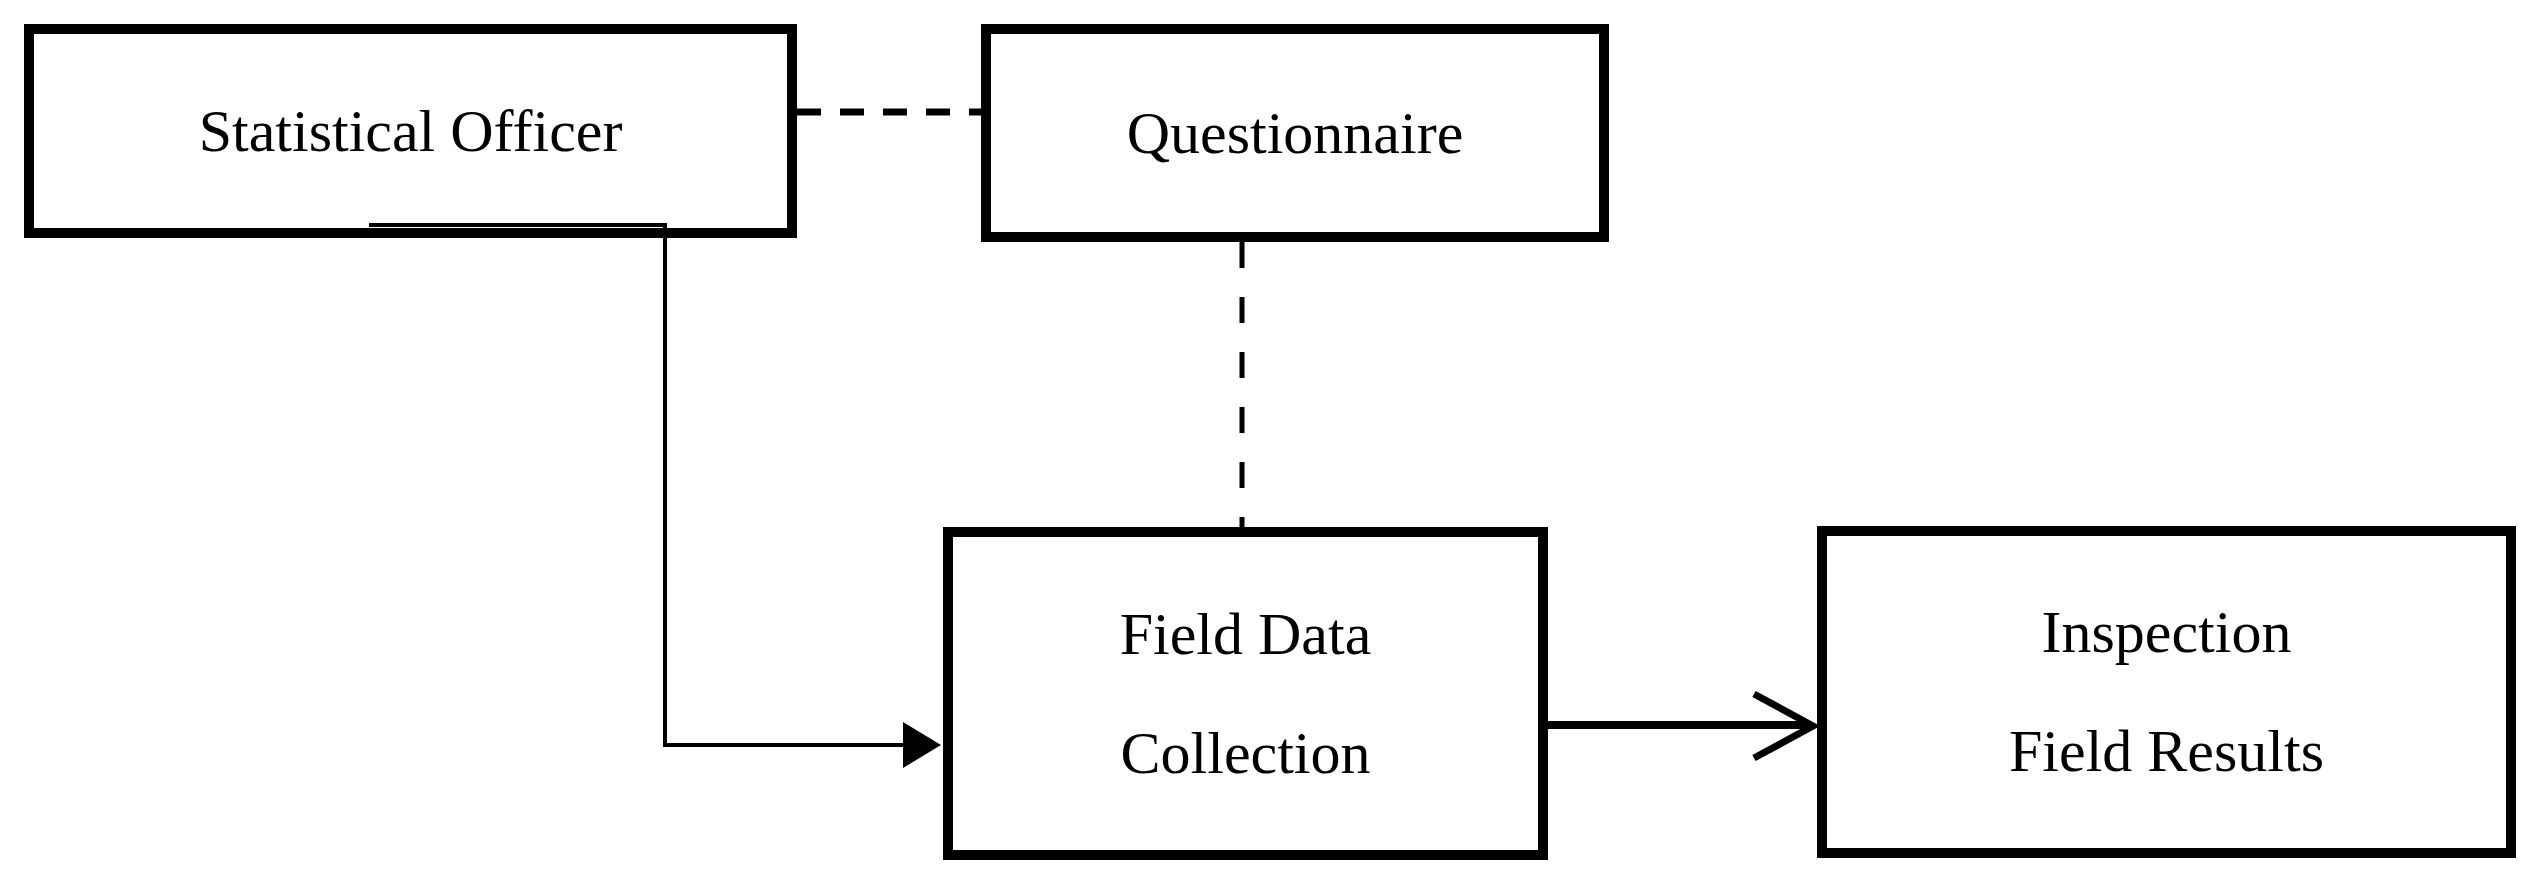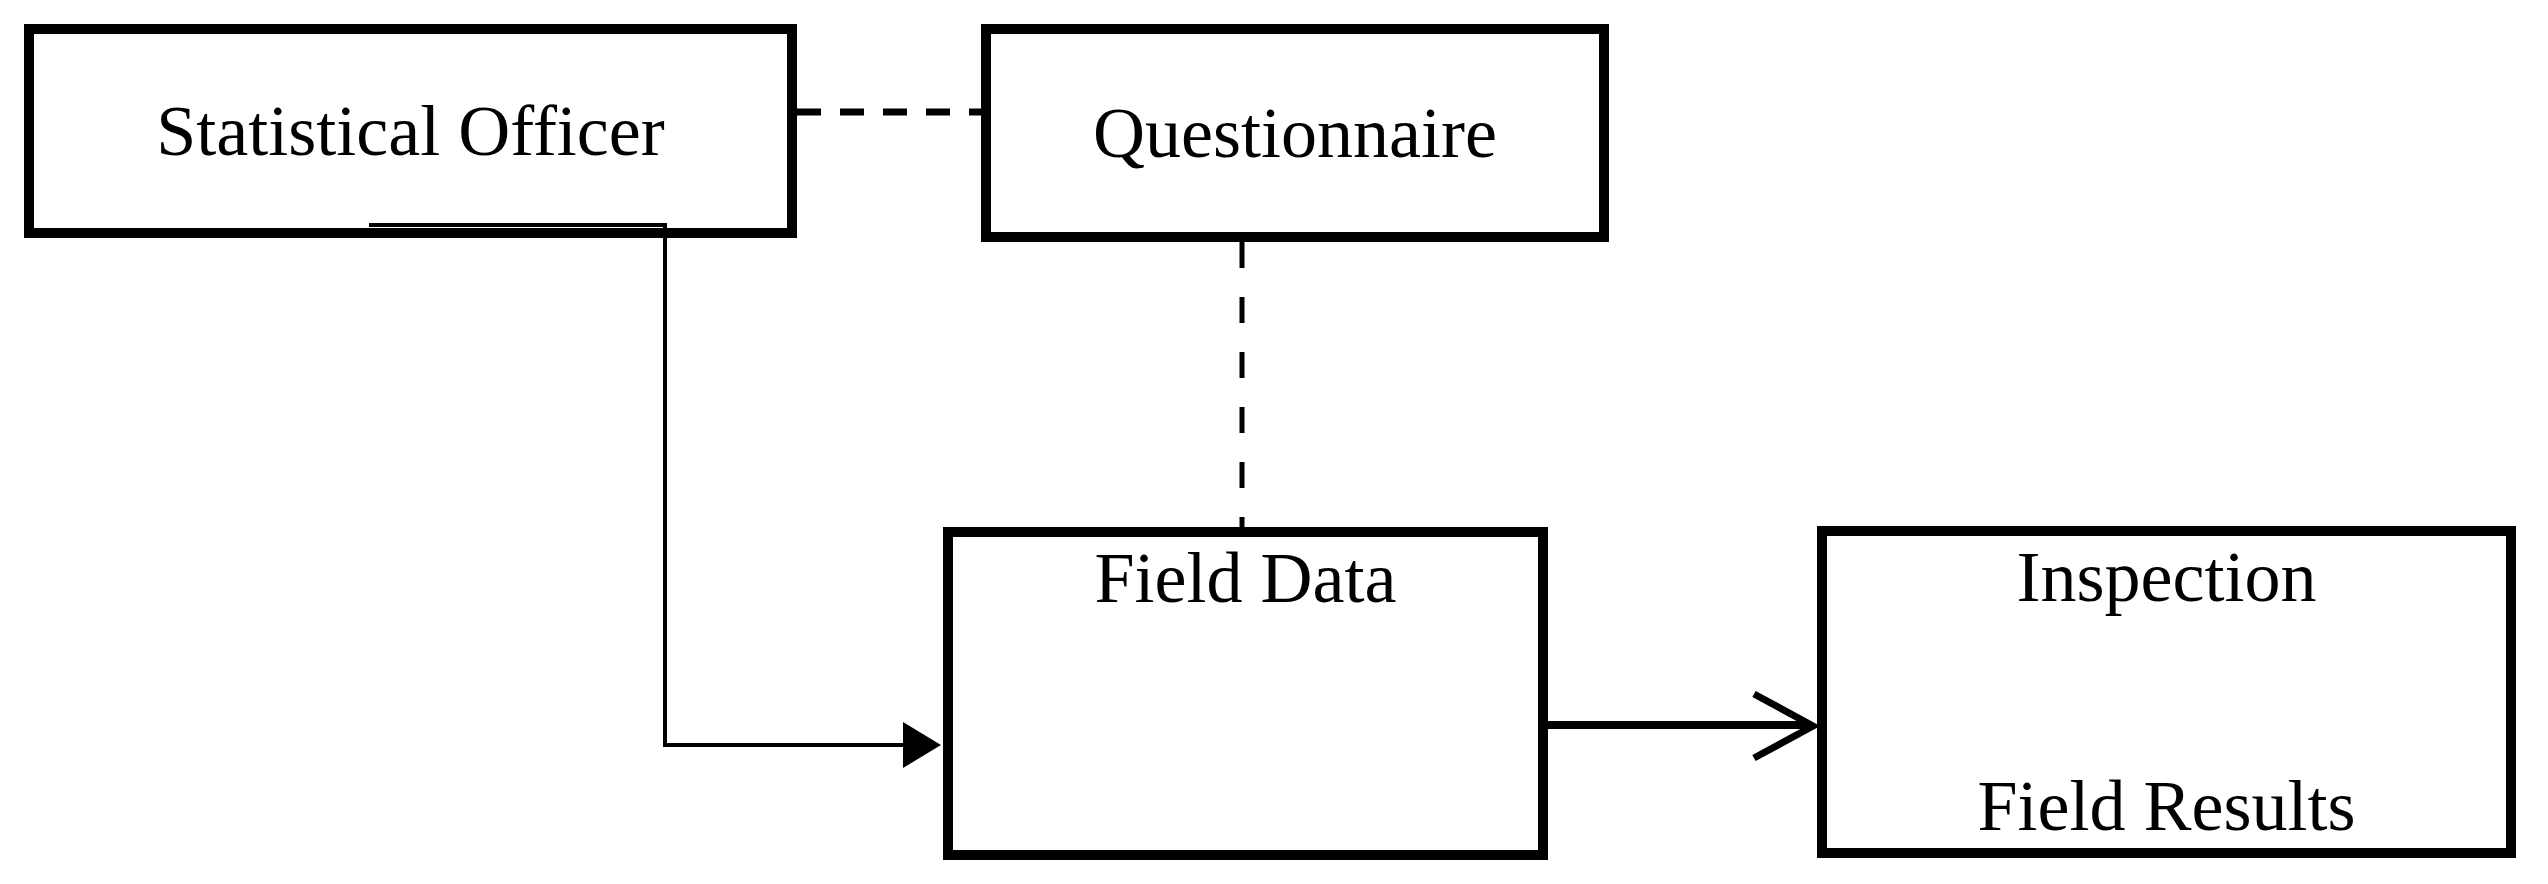--- a/index.html
+++ b/index.html
@@ -19,25 +19,25 @@
     position: absolute;
     box-sizing: border-box;
     border: 10px solid #000000;
     background: #ffffff;
     display: flex;
     flex-direction: column;
     align-items: center;
     justify-content: center;
     text-align: center;
     color: #000000;
-    font-size: 72px;
+    font-size: 60px;
     line-height: 1.15;
     white-space: nowrap;
   }
-  .node.two-line { row-gap: 50px; justify-content: space-between; }
+  .node.two-line { row-gap: 50px; }
 
   #node-statistical-officer   { left: 24px;   top: 24px;  width: 773px; height: 214px; }
   #node-questionnaire         { left: 981px;  top: 24px;  width: 628px; height: 218px; }
   #node-field-data-collection { left: 943px;  top: 527px; width: 605px; height: 333px; }
   #node-field-results-inspection { left: 1817px; top: 526px; width: 699px; height: 332px; }
 
   #connector-layer {
     position: absolute;
     left: 0; top: 0;
     width: 2548px;
@@ -53,20 +53,21 @@
   <div class="node" id="node-statistical-officer">
     <span>Statistical Officer</span>
   </div>
 
   <div class="node" id="node-questionnaire">
     <span>Questionnaire</span>
   </div>
 
   <div class="node two-line" id="node-field-data-collection">
     <span>Field Data</span>
+    <span>Collection</span>
   </div>
 
   <div class="node two-line" id="node-field-results-inspection">
     <span>Inspection</span>
     <span>Field Results</span>
   </div>
 
   <svg id="connector-layer" viewBox="0 0 2548 884">
 
     <line x1="797" y1="112" x2="981" y2="112" stroke="#000000" stroke-width="7" stroke-dasharray="24 19"></line>

